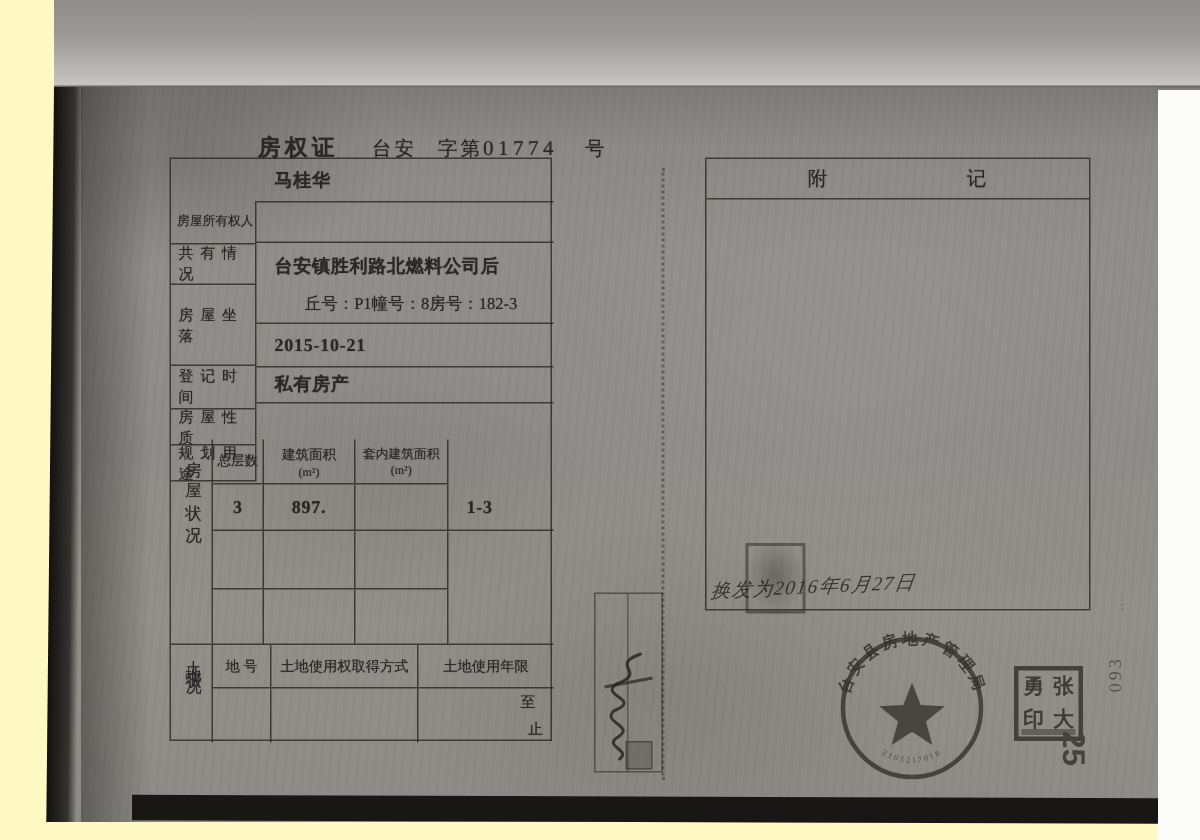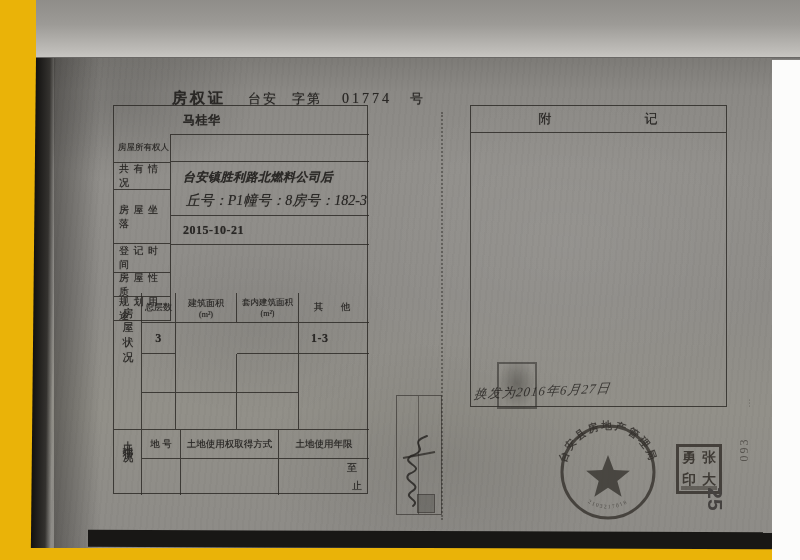--- a/index.html
+++ b/index.html
@@ -2,21 +2,21 @@
 <html><head>
 <meta charset="utf-8">
 <style>
   :root{
     --ink:#2a2826;
     --ink-soft:rgba(42,40,36,.85);
     --line:rgba(40,38,34,.8);
     --seal:rgba(52,49,44,.85);
   }
   html,body{margin:0;padding:0;background:#ffffff;}
-  .scan{position:relative;width:800px;height:560px;background:#eab308;overflow:hidden;
+  .scan{position:relative;width:800px;height:560px;background:#fef9c3;overflow:hidden;
         font-family:"Liberation Serif","DejaVu Serif",serif;color:var(--ink);}
   .abs{position:absolute;}
 
   
   .top-band{left:36px;top:0;width:764px;height:60px;
     background:linear-gradient(180deg,#8f8d89 0%,#9c9a96 40%,#bcbab6 82%,#cccac6 100%);}
   .seam{left:36px;top:57px;width:764px;height:9px;
     background:linear-gradient(180deg,rgba(18,17,16,.55),rgba(18,17,16,0));}
   .page{left:36px;top:58px;width:736px;height:490px;
     background:
@@ -97,69 +97,68 @@
   <div class="abs seam"></div>
   <div class="abs page"></div>
   <div class="abs left-shadow"></div>
   <div class="abs left-fade"></div>
   <div class="abs right-margin"></div>
 
   <div class="abs title-row t">
     <span class="doc">房权证</span>
     <span class="mid" style="margin-left:22px;">台安</span>
     <span class="mid" style="margin-left:14px;margin-top:16px;">字第</span>
-    <span class="ser" style="margin-left:20px;">01774</span>
+    <span class="ser" style="">01774</span>
     <span class="mid" style="margin-left:18px;">号</span>
   </div>
 
   <div class="abs tbl">
 
     <div class="cell br bb lbl t" style="left:0;top:0;width:57px;height:29px;padding-left:4px;font-size:8.5px;letter-spacing:0;">房屋所有权人</div>
     <div class="cell bb val t" style="left:57px;top:0;width:198px;height:29px;padding-left:12px;font-weight:bold;">马桂华</div>
 
     <div class="cell br bb lbl t" style="left:0;top:29px;width:57px;height:27px;padding-left:5px;">共 有 情 况</div>
     <div class="cell bb val t" style="left:57px;top:29px;width:198px;height:27px;padding-left:12px;"></div>
 
     <div class="cell br bb lbl t" style="left:0;top:56px;width:57px;height:54px;padding-left:5px;">房 屋 坐 落</div>
-    <div class="cell bb" style="left:57px;top:56px;width:198px;height:54px;font-style:italic;">
+    <div class="cell bb" style="left:57px;top:56px;width:198px;height:54px;">
       <div class="abs val t" style="left:12px;top:7px;font-weight:bold;">台安镇胜利路北燃料公司后</div>
-      <div class="abs t" style="left:10px;bottom:5px;width:186px;font-size:14px;display:flex;justify-content:flex-end;">
+      <div class="abs t" style="left:10px;bottom:5px;width:186px;font-size:11px;display:flex;justify-content:center;">
         <span>丘号：P1</span>
         <span>幢号：8</span>
         <span>房号：182-3</span>
       </div>
     </div>
 
     <div class="cell br bb lbl t" style="left:0;top:110px;width:57px;height:29px;padding-left:5px;">登 记 时 间</div>
     <div class="cell bb val t" style="left:57px;top:110px;width:198px;height:29px;padding-left:12px;font-weight:bold;">2015-10-21</div>
 
     <div class="cell br bb lbl t" style="left:0;top:139px;width:57px;height:24px;padding-left:5px;">房 屋 性 质</div>
+    <div class="cell bb val t" style="left:57px;top:139px;width:198px;height:24px;padding-left:12px;font-weight:bold;">私有房产</div>
 
     <div class="cell br bb lbl t" style="left:0;top:163px;width:57px;height:24px;padding-left:5px;">规 划 用 途</div>
 
     <div class="cell br bb" style="left:0;top:187px;width:28px;height:137px;">
       <div class="vside t" style="font-size:11px;letter-spacing:15px;">房屋状况</div>
     </div>
 
     <div class="cell br bb" style="left:28px;top:187px;width:34px;height:30px;justify-content:center;">
       <span class="t" style="font-size:9px;">总层数</span>
     </div>
     <div class="cell br bb" style="left:62px;top:187px;width:61px;height:30px;flex-direction:column;justify-content:center;">
       <span class="t" style="font-size:9px;">建筑面积</span>
       <span class="t" style="font-size:8px;">(m²)</span>
     </div>
     <div class="cell br bb" style="left:123px;top:187px;width:62px;height:30px;flex-direction:column;justify-content:center;">
       <span class="t" style="font-size:8.5px;">套内建筑面积</span>
       <span class="t" style="font-size:8px;">(m²)</span>
     </div>
-    <div class="cell bb" style="left:185px;top:187px;width:70px;height:30px;justify-content:center;">
-      <span class="t" style="font-size:9.5px;letter-spacing:4px;">其　他</span>
-    </div>
 
     <div class="cell br bb val t" style="left:28px;top:217px;width:34px;height:31px;justify-content:center;font-weight:bold;">3</div>
+    <div class="cell br bb val t" style="left:62px;top:217px;width:61px;height:31px;justify-content:center;font-weight:bold;">897.</div>
     <div class="cell br bb val t" style="left:123px;top:217px;width:62px;height:31px;justify-content:center;"></div>
     <div class="cell bb val t" style="left:185px;top:217px;width:70px;height:31px;padding-left:12px;font-weight:bold;">1-3</div>
 
     <div class="cell br bb" style="left:28px;top:248px;width:34px;height:39px;"></div>
     <div class="cell br bb" style="left:62px;top:248px;width:61px;height:39px;"></div>
     <div class="cell br bb" style="left:123px;top:248px;width:62px;height:39px;"></div>
 
     <div class="cell br bb" style="left:28px;top:287px;width:34px;height:37px;"></div>
     <div class="cell br bb" style="left:62px;top:287px;width:61px;height:37px;"></div>
     <div class="cell br bb" style="left:123px;top:287px;width:62px;height:37px;"></div>

